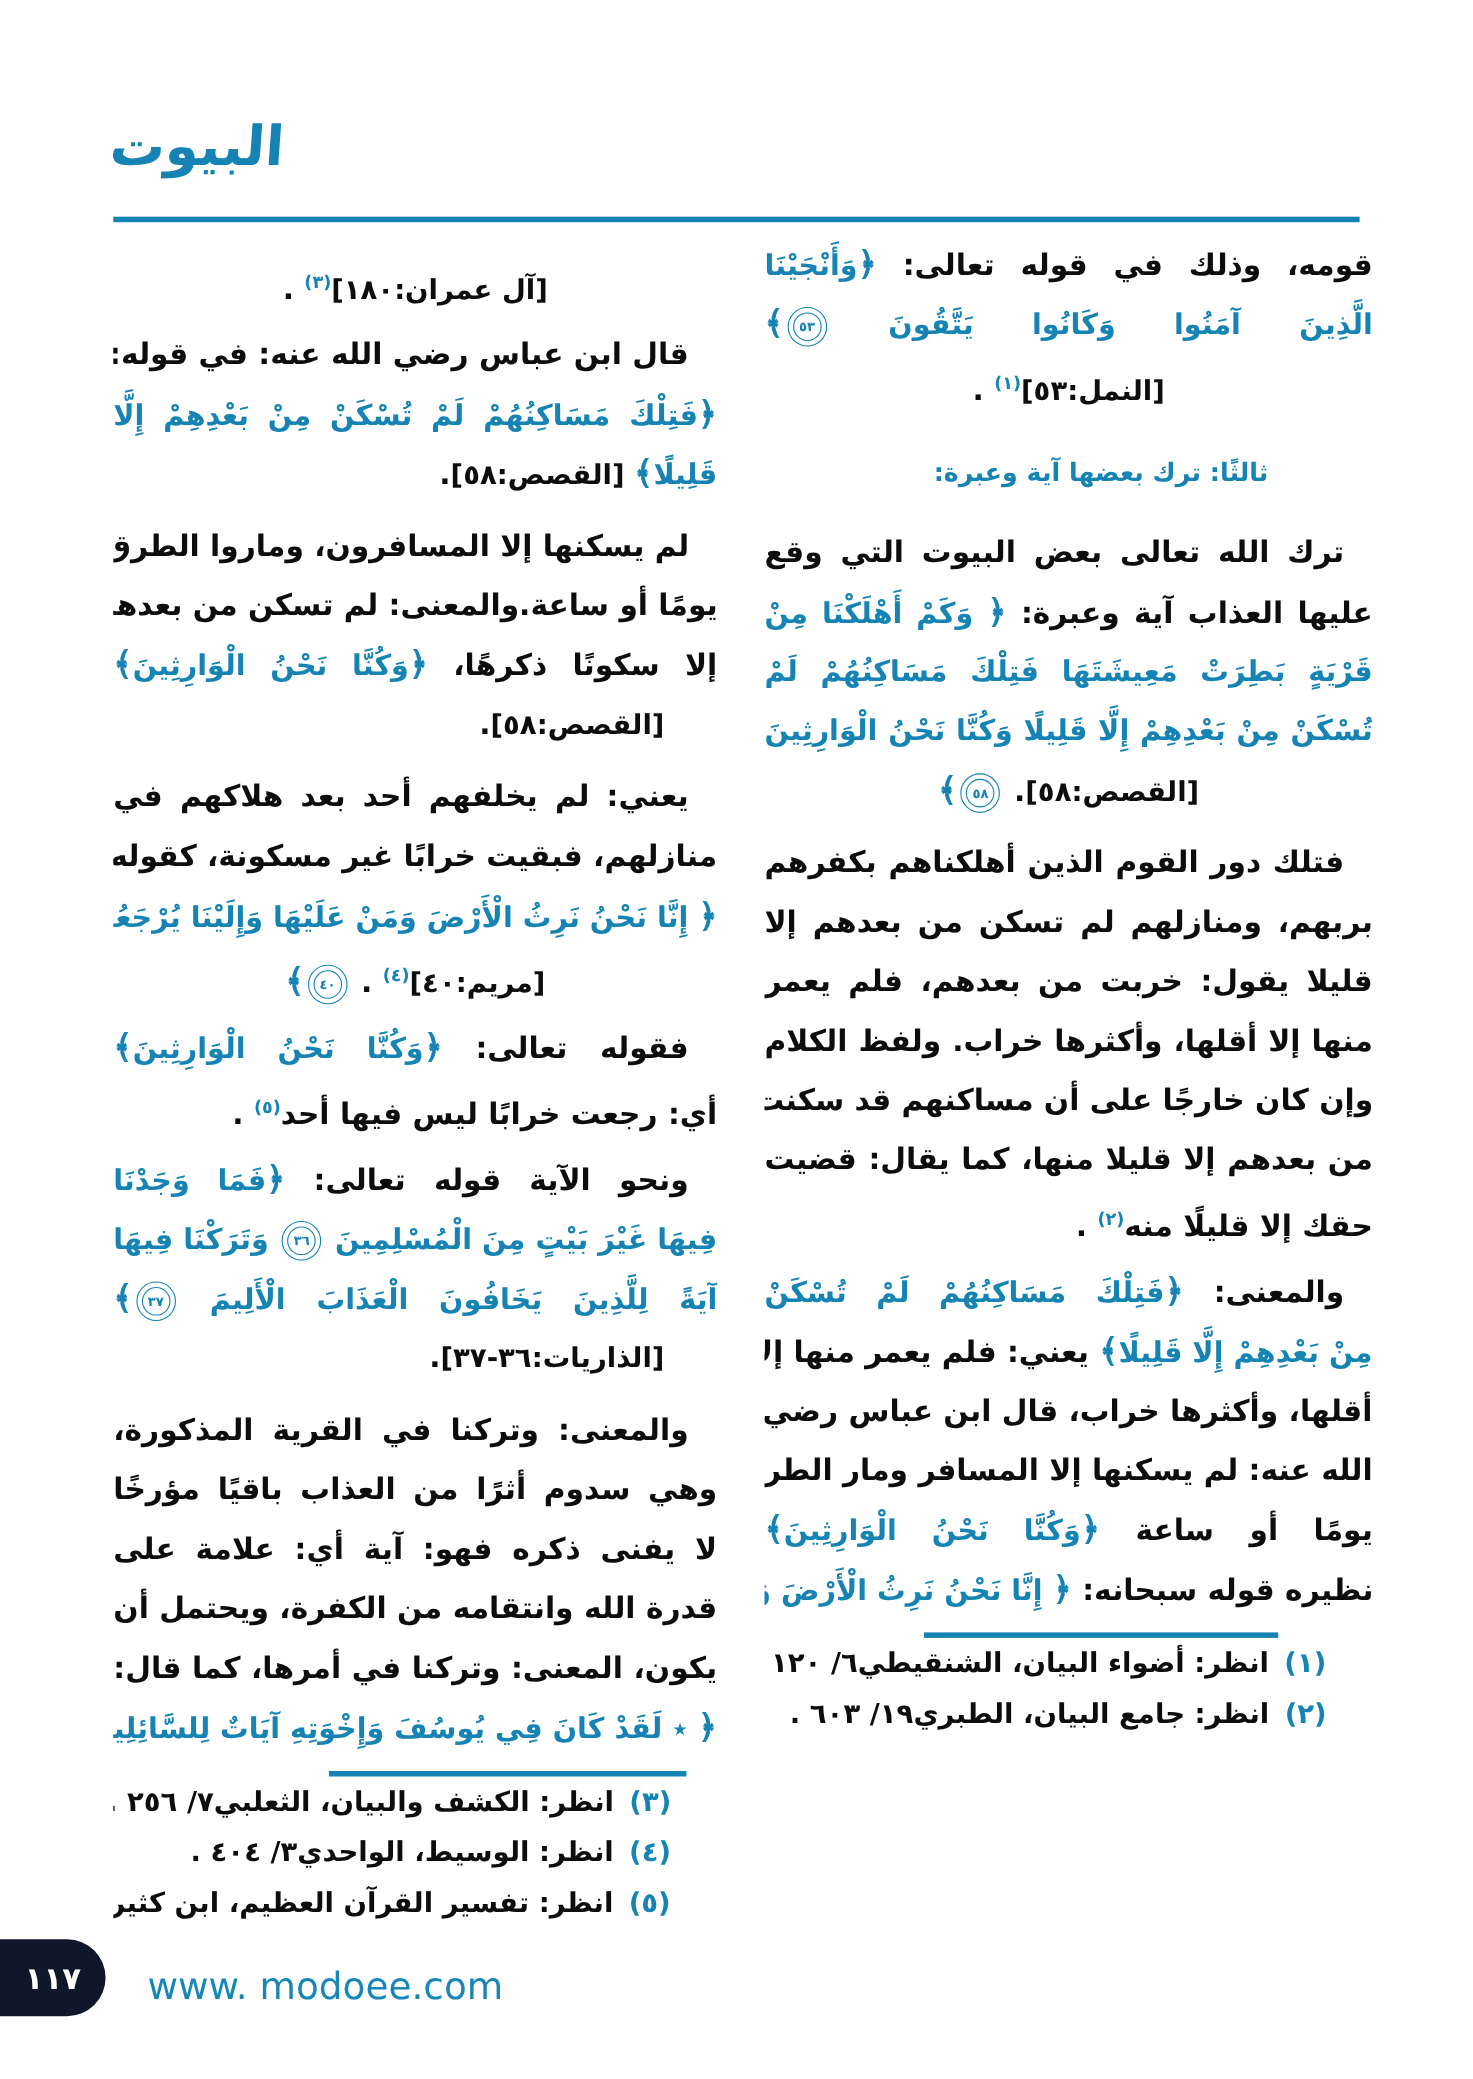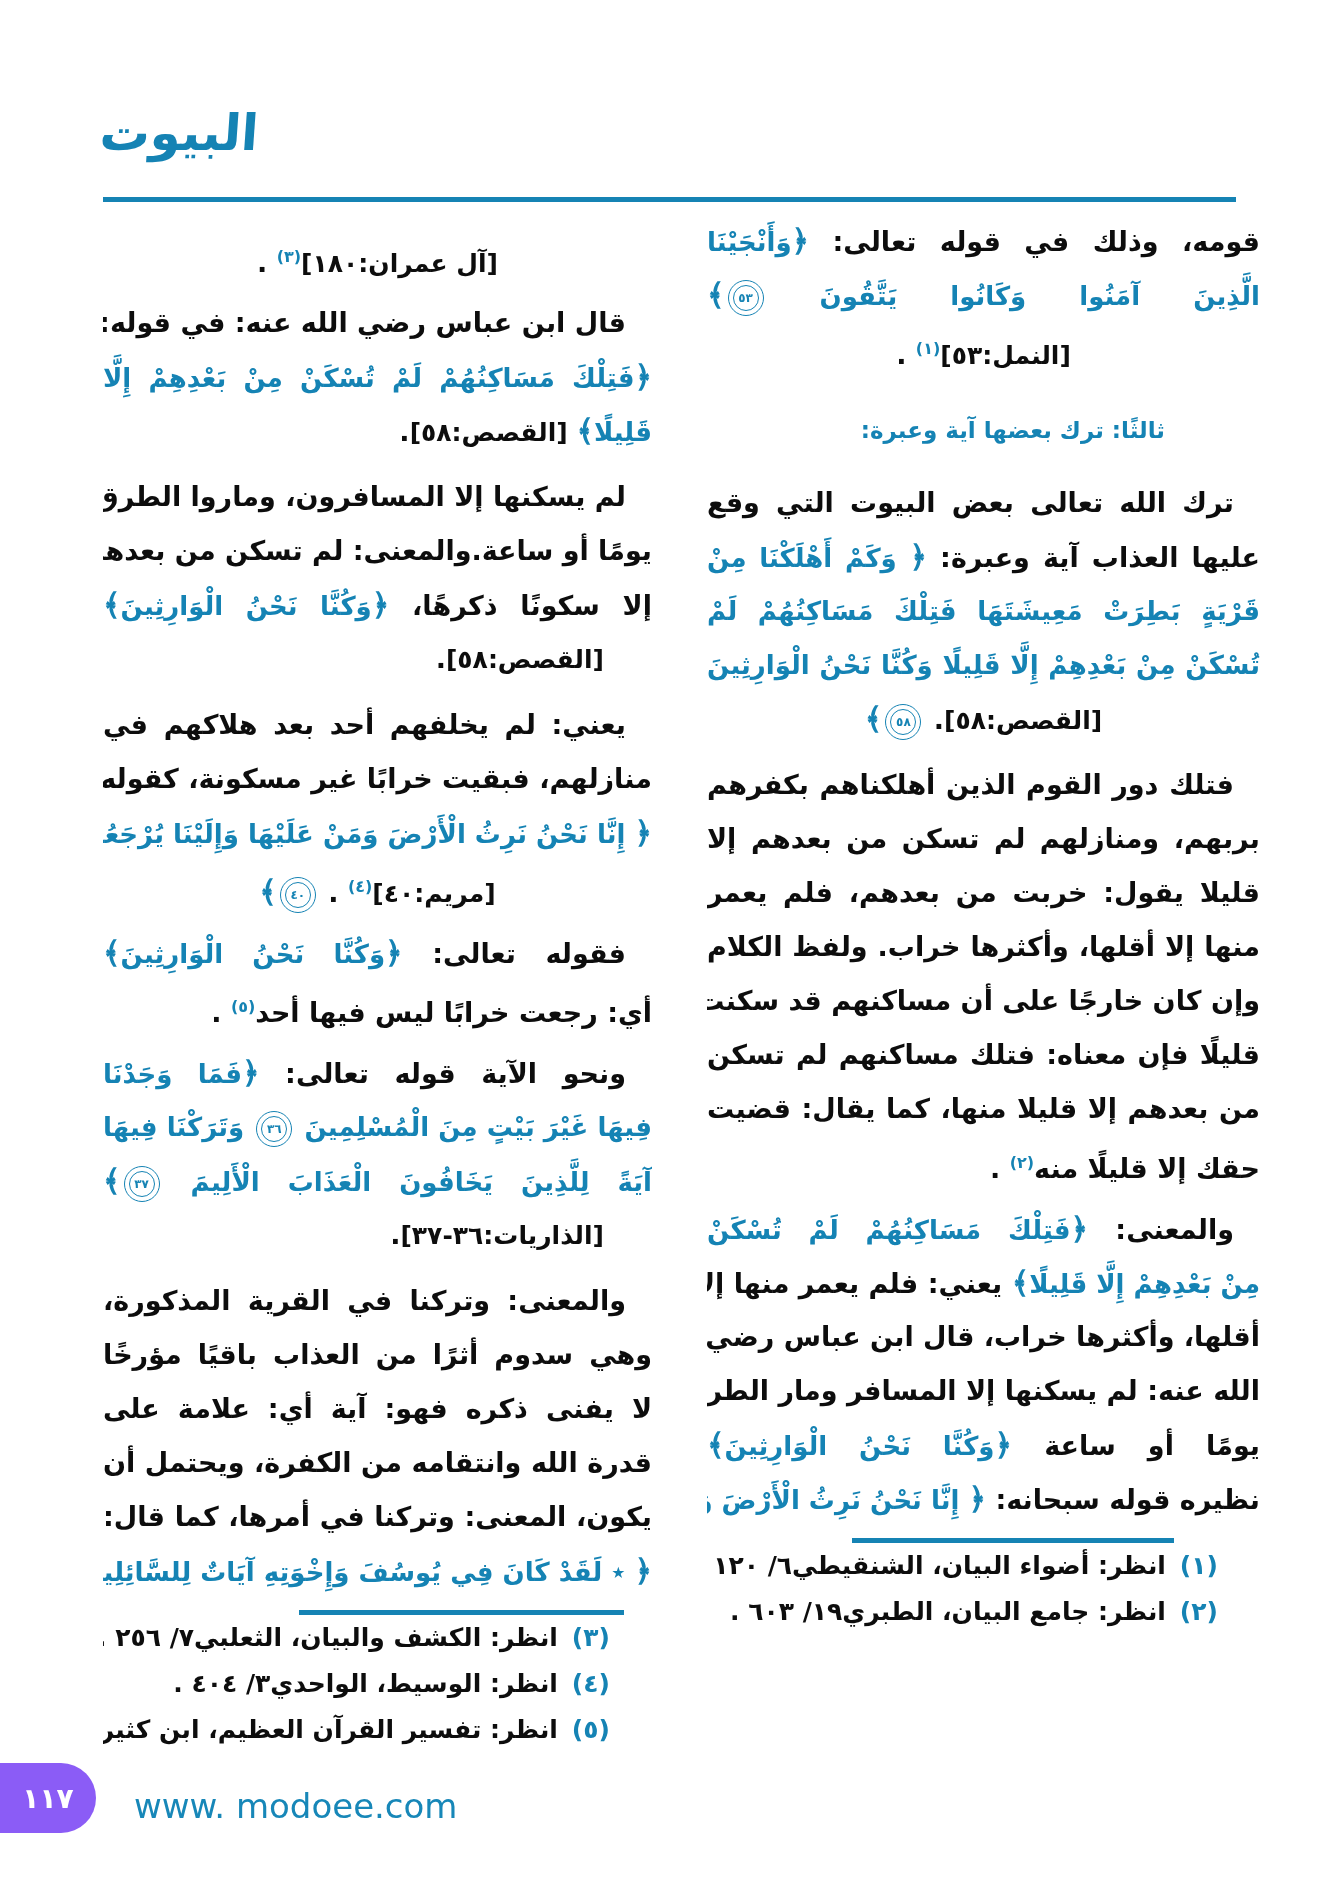--- a/index.html
+++ b/index.html
@@ -24,21 +24,21 @@
     direction:rtl;
   }
   .header-rule{
     position:absolute;top:197px;left:103px;width:1133px;height:5px;
     background:var(--accent);
   }
   
   .col{
     position:absolute;direction:rtl;
   }
-  .col-right{top:214px;right:79px;width:553px;}
+  .col-right{top:214px;right:91px;width:553px;}
   .col-left{top:230px;left:103px;width:549px;}
   .line{
     height:54px;line-height:54px;
     font-size:27px;font-weight:bold;
     text-align:justify;text-align-last:justify;
     white-space:nowrap;overflow:hidden;
   }
   .line.center{text-align:center;text-align-last:center;}
   .line.start{text-align:start;text-align-last:start;}
   .line.para{margin-top:12px;text-indent:26px;}
@@ -67,21 +67,21 @@
     height:46px;line-height:46px;
     font-size:25px;font-weight:bold;
     padding-right:42px;white-space:nowrap;overflow:hidden;
     text-align:start;
   }
   .fn-num{color:var(--accent);margin-left:14px;}
   .fn-text{color:var(--ink);}
   
   .page-pill{
     position:absolute;left:0;top:1763px;width:96px;height:70px;
-    background:#8b5cf6;border-radius:0 35px 35px 0;
+    background:#0f172a;border-radius:0 35px 35px 0;
     display:flex;align-items:center;justify-content:center;
   }
   .page-num{color:#ffffff;font-size:28px;font-weight:bold;direction:rtl;}
   .website{
     position:absolute;left:134px;top:1786px;
     color:#1787b8;font-size:34px;direction:ltr;
   }
 </style>
 </head>
 <body>
@@ -97,21 +97,20 @@
     <div class="line  para"><span class="r-k">ترك الله تعالى بعض البيوت التي وقع</span></div>
     <div class="line "><span class="r-k">عليها العذاب آية وعبرة: </span><span class="r-orn">﴿</span><span class="r-q"> وَكَمْ أَهْلَكْنَا مِنْ</span></div>
     <div class="line "><span class="r-q">قَرْيَةٍ بَطِرَتْ مَعِيشَتَهَا فَتِلْكَ مَسَاكِنُهُمْ لَمْ</span></div>
     <div class="line "><span class="r-q">تُسْكَنْ مِنْ بَعْدِهِمْ إِلَّا قَلِيلًا وَكُنَّا نَحْنُ الْوَارِثِينَ</span></div>
     <div class="line center"><span class="r-ref">[القصص:٥٨]</span><span class="r-k">. </span><span class="ayah">٥٨</span><span class="r-orn">﴾</span></div>
     <div class="line  para"><span class="r-k">فتلك دور القوم الذين أهلكناهم بكفرهم</span></div>
     <div class="line "><span class="r-k">بربهم، ومنازلهم لم تسكن من بعدهم إلا</span></div>
     <div class="line "><span class="r-k">قليلا يقول: خربت من بعدهم، فلم يعمر</span></div>
     <div class="line "><span class="r-k">منها إلا أقلها، وأكثرها خراب. ولفظ الكلام</span></div>
     <div class="line "><span class="r-k">وإن كان خارجًا على أن مساكنهم قد سكنت</span></div>
-    <div class="line "><span class="r-k">قليلًا فإن معناه: فتلك مساكنهم لم تسكن</span></div>
     <div class="line "><span class="r-k">من بعدهم إلا قليلا منها، كما يقال: قضيت</span></div>
     <div class="line start"><span class="r-k">حقك إلا قليلًا منه</span><span class="r-sup">(٢)</span><span class="r-k"> .</span></div>
     <div class="line  para"><span class="r-k">والمعنى: </span><span class="r-orn">﴿</span><span class="r-q">فَتِلْكَ مَسَاكِنُهُمْ لَمْ تُسْكَنْ</span></div>
     <div class="line "><span class="r-q">مِنْ بَعْدِهِمْ إِلَّا قَلِيلًا</span><span class="r-orn">﴾</span><span class="r-k"> يعني: فلم يعمر منها إلا</span></div>
     <div class="line "><span class="r-k">أقلها، وأكثرها خراب، قال ابن عباس رضي</span></div>
     <div class="line "><span class="r-k">الله عنه: لم يسكنها إلا المسافر ومار الطريق</span></div>
     <div class="line "><span class="r-k">يومًا أو ساعة </span><span class="r-orn">﴿</span><span class="r-q">وَكُنَّا نَحْنُ الْوَارِثِينَ</span><span class="r-orn">﴾</span></div>
     <div class="line "><span class="r-k">نظيره قوله سبحانه: </span><span class="r-orn">﴿</span><span class="r-q"> إِنَّا نَحْنُ نَرِثُ الْأَرْضَ وَمَنْ</span></div>
     <div class="fn-sep"></div>
     <div class="footnote"><span class="fn-num">(١)</span><span class="fn-text">انظر: أضواء البيان، الشنقيطي٦/ ١٢٠ .</span></div>

